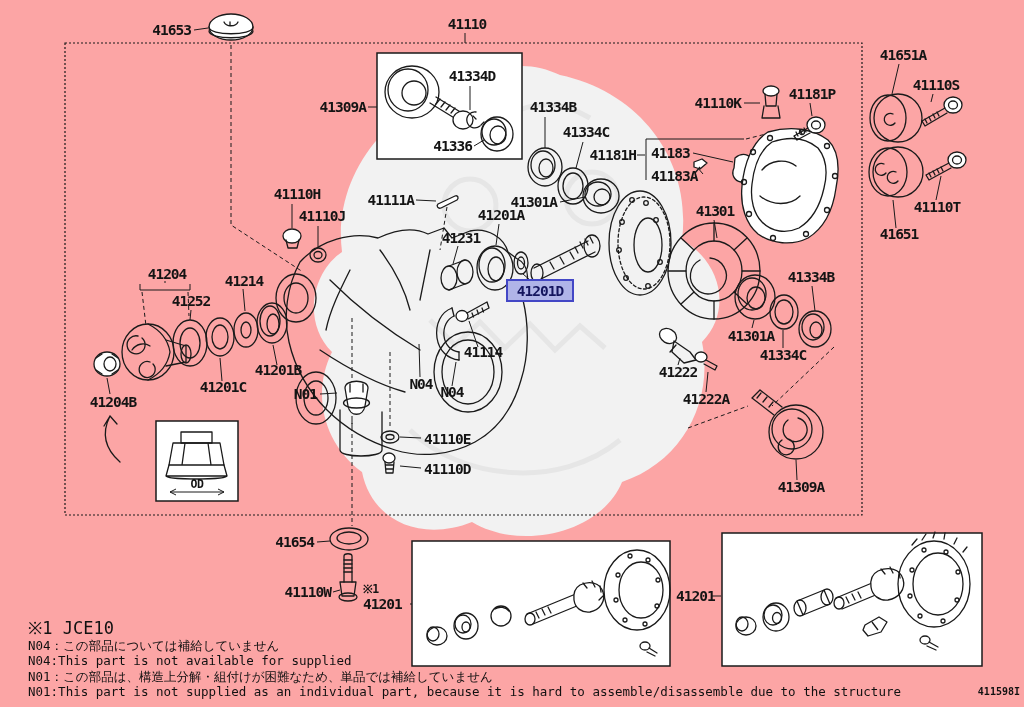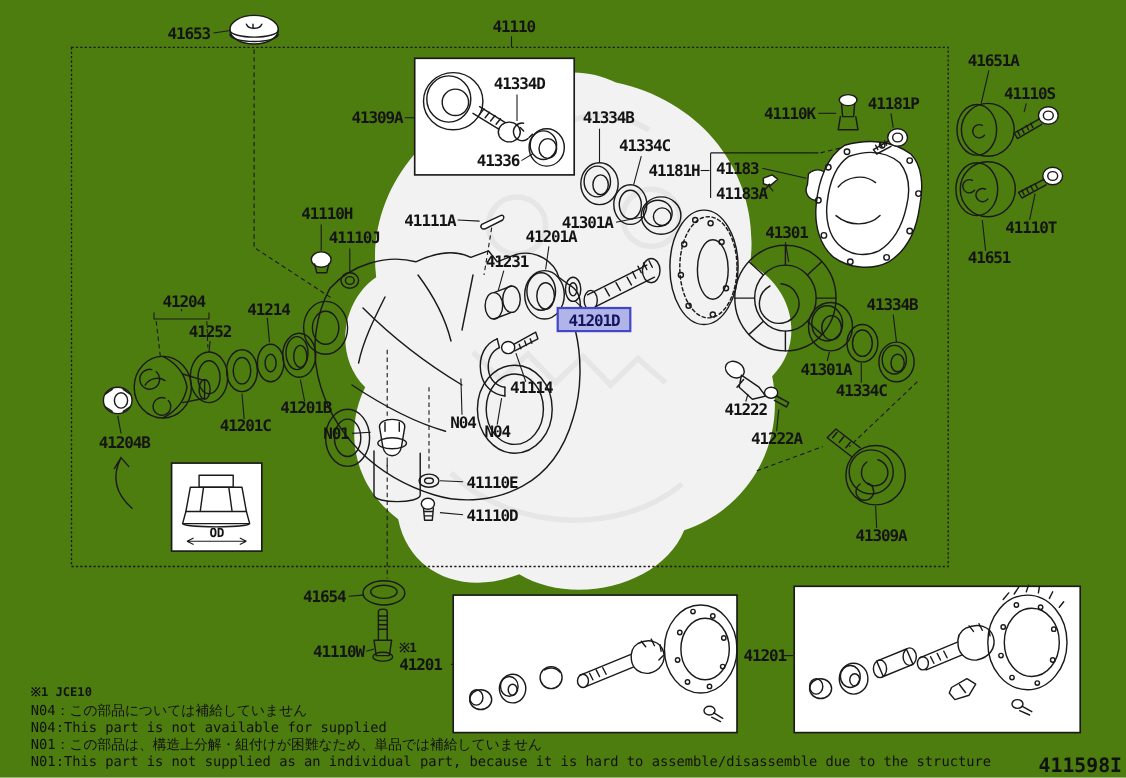--- a/index.html
+++ b/index.html
@@ -1,35 +1,35 @@
 <!DOCTYPE html>
 <html><head>
 <meta charset="utf-8">
 <style>
   html,body{margin:0;padding:0;background:#fff;}
-  .stage{position:relative;width:1024px;height:707px;background:#4d7c0f;overflow:hidden;
+  .stage{position:relative;width:1024px;height:707px;background:#fca5a5;overflow:hidden;
          font-family:"DejaVu Sans Mono",monospace;}
   svg{position:absolute;left:0;top:0;}
   .pl{font-family:"DejaVu Sans Mono",monospace;font-weight:bold;font-size:14.5px;
       letter-spacing:-1px;fill:#141414;}
   .pl-sm{font-family:"DejaVu Sans Mono",monospace;font-weight:bold;font-size:11.5px;
       letter-spacing:-0.5px;fill:#141414;}
   .pl-hl{font-family:"DejaVu Sans Mono",monospace;font-weight:bold;font-size:14.5px;
       letter-spacing:-1px;fill:#14155e;}
   .ln{stroke:#1a1a1a;stroke-width:1;fill:none;}
   .pt{stroke:#1a1a1a;stroke-width:1.3;fill:none;stroke-linecap:round;stroke-linejoin:round;}
   .ptf{stroke:#1a1a1a;stroke-width:1.3;fill:#fff;stroke-linejoin:round;}
   .dash{stroke:#1a1a1a;stroke-width:1;fill:none;stroke-dasharray:4 3;}
   .wm{fill:#f2f2f2;stroke:none;}
   .wm2{fill:none;stroke:#e6e6e6;stroke-width:5;}
   .notes{position:absolute;left:28px;top:621px;font-family:"DejaVu Sans Mono",monospace;
          font-size:12.5px;line-height:15.5px;color:#111;white-space:pre;}
-  .notes .r{font-weight:bold;font-size:11px;}
+  .notes .r{font-weight:normal;font-size:17px;}
   .code{position:absolute;right:4px;top:686px;font-family:"DejaVu Sans Mono",monospace;
-        font-weight:bold;font-size:18px;color:#111;}
+        font-weight:bold;font-size:10px;color:#111;}
 </style>
 </head>
 <body>
 
 <div class="stage">
 <svg width="1024" height="707" viewBox="0 0 1024 707">
 
   <g>
     <path class="wm" d="M560,75 C640,92 692,160 682,240 C722,262 732,312 702,342
       C714,402 682,462 622,482 C602,532 522,552 472,522 C422,542 372,522 362,472

